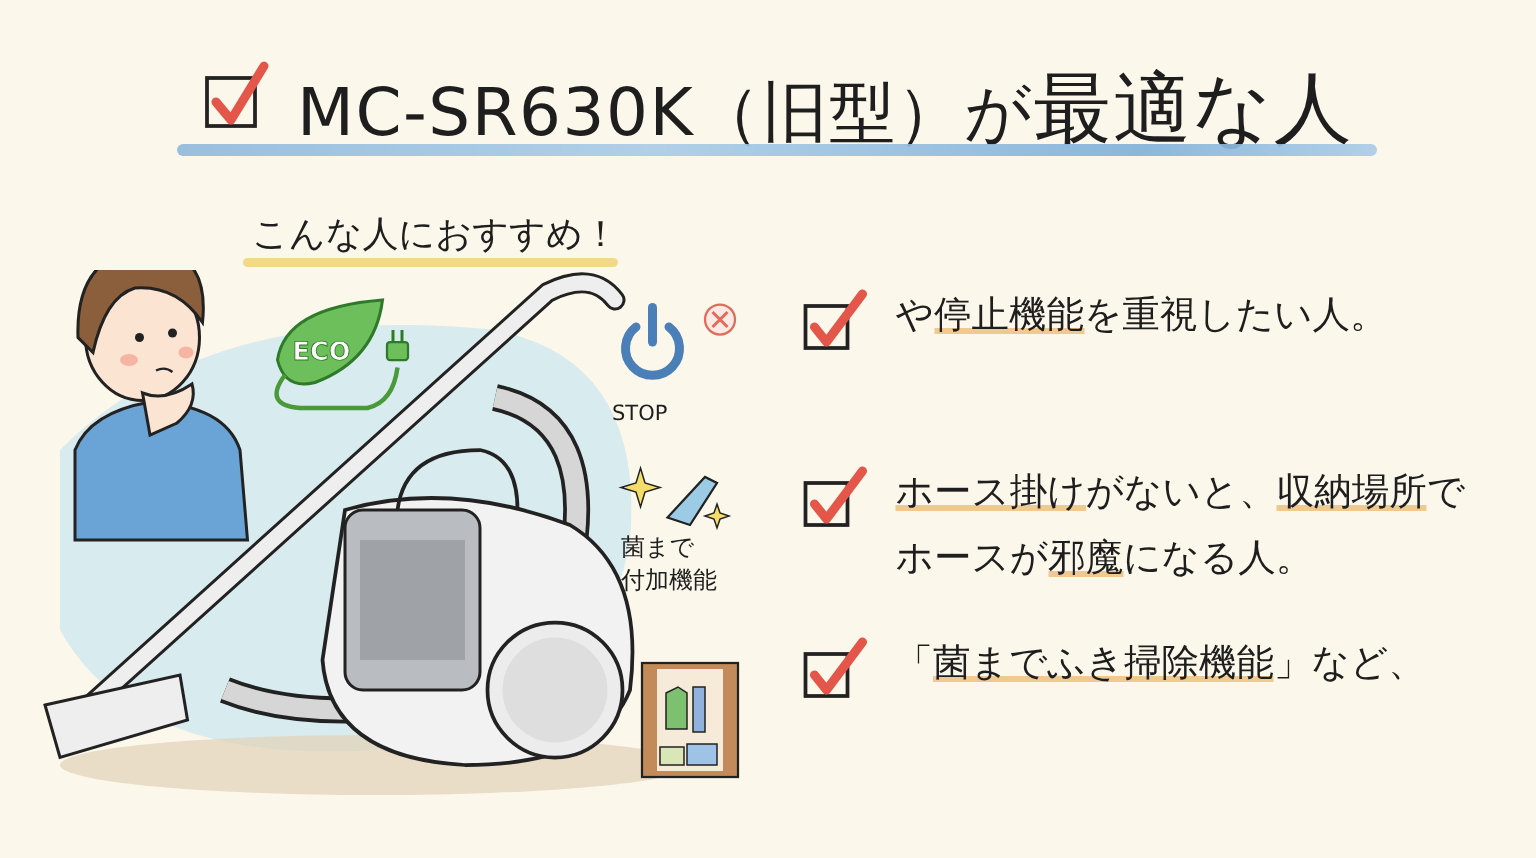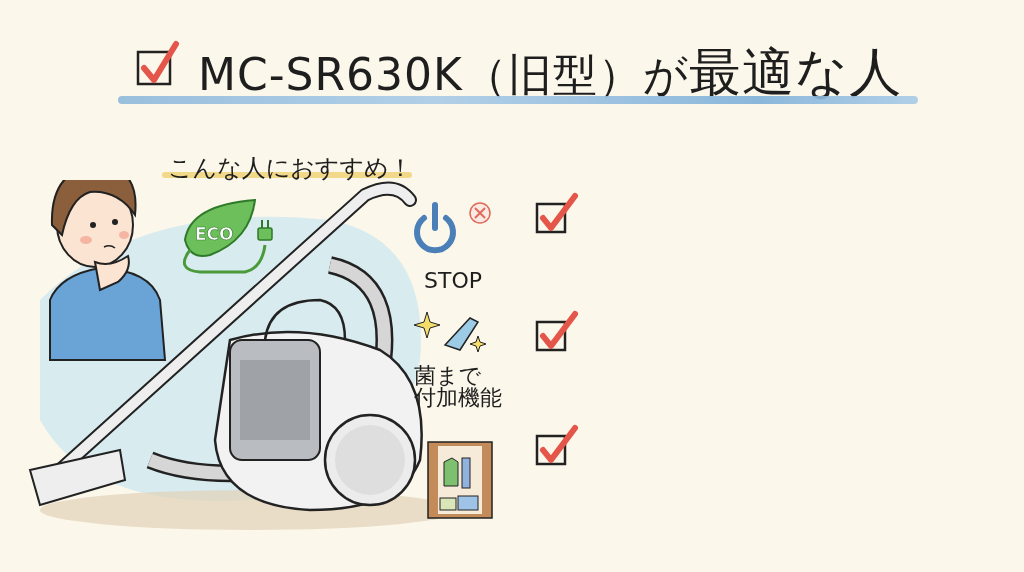--- a/index.html
+++ b/index.html
@@ -16,29 +16,29 @@
     position:absolute; left:198px; top:10px;
     font-size:44px; font-weight:400; letter-spacing:1px; white-space:nowrap;
   }
   .title-text .big { font-size:52px; }
   .title-line {
     position:absolute; left:118px; top:68px; width:800px; height:8px;
     background:linear-gradient(90deg,#8fb9dc,#a9cbe7 40%,#7fb0d9 80%,#a9cbe7);
     border-radius:4px; opacity:.9;
   }
   .subtitle {
-    position:absolute; left:168px; top:152px; font-size:24px; white-space:nowrap;
+    position:absolute; left:168px; top:140px; font-size:24px; white-space:nowrap;
   }
   .subtitle-line {
     position:absolute; left:162px; top:172px; width:250px; height:6px;
     background:#f2d98a; border-radius:3px;
   }
   .illus { position:absolute; left:0; top:180px; width:520px; height:392px; }
-  .stop-label { position:absolute; left:424px; top:268px; font-size:22px; }
-  .kin-label { position:absolute; left:414px; top:354px; font-size:22px; line-height:22px;margin-top:11px; }
+  .stop-label { position:absolute; left:408px; top:268px; font-size:14px; }
+  .kin-label { position:absolute; left:414px; top:354px; font-size:16px; line-height:22px; }
   .item { position:absolute; left:535px; width:480px; }
   .item .chk { position:absolute; left:0; top:4px; width:48px; height:44px; }
   .item .text {
     position:absolute; left:62px; top:0; font-size:25px; line-height:44px; white-space:nowrap;
   }
   .hl { background:linear-gradient(transparent 82%, #f0c98f 82%, #f0c98f 96%, transparent 96%); }
 </style>
 </head>
 <body>
 
@@ -125,32 +125,36 @@
   <div>菌まで</div>
   <div>付加機能</div>
 </div>
 
 <div class="item" style="top:188px;">
   <svg class="chk" viewBox="0 0 48 44">
     <rect x="2" y="12" width="28" height="28" fill="none" stroke="#222" stroke-width="2.5"></rect>
     <path d="M8 26 L16 36 L40 4" fill="none" stroke="#e4554a" stroke-width="6" stroke-linecap="round" stroke-linejoin="round"></path>
   </svg>
   <div class="text">
+    <div><span>や</span><span class="hl">停止機能</span><span>を重視したい人。</span></div>
   </div>
 </div>
 
 <div class="item" style="top:306px;">
   <svg class="chk" viewBox="0 0 48 44">
     <rect x="2" y="12" width="28" height="28" fill="none" stroke="#222" stroke-width="2.5"></rect>
     <path d="M8 26 L16 36 L40 4" fill="none" stroke="#e4554a" stroke-width="6" stroke-linecap="round" stroke-linejoin="round"></path>
   </svg>
   <div class="text">
+    <div><span class="hl">ホース掛け</span><span>がないと、</span><span class="hl">収納場所</span><span>で</span></div>
+    <div><span>ホースが</span><span class="hl">邪魔</span><span>になる人。</span></div>
   </div>
 </div>
 
 <div class="item" style="top:420px;">
   <svg class="chk" viewBox="0 0 48 44">
     <rect x="2" y="12" width="28" height="28" fill="none" stroke="#222" stroke-width="2.5"></rect>
     <path d="M8 26 L16 36 L40 4" fill="none" stroke="#e4554a" stroke-width="6" stroke-linecap="round" stroke-linejoin="round"></path>
   </svg>
   <div class="text">
+    <div><span>「</span><span class="hl">菌までふき掃除機能</span><span>」など、</span></div>
   </div>
 </div>
 
 </body></html>

